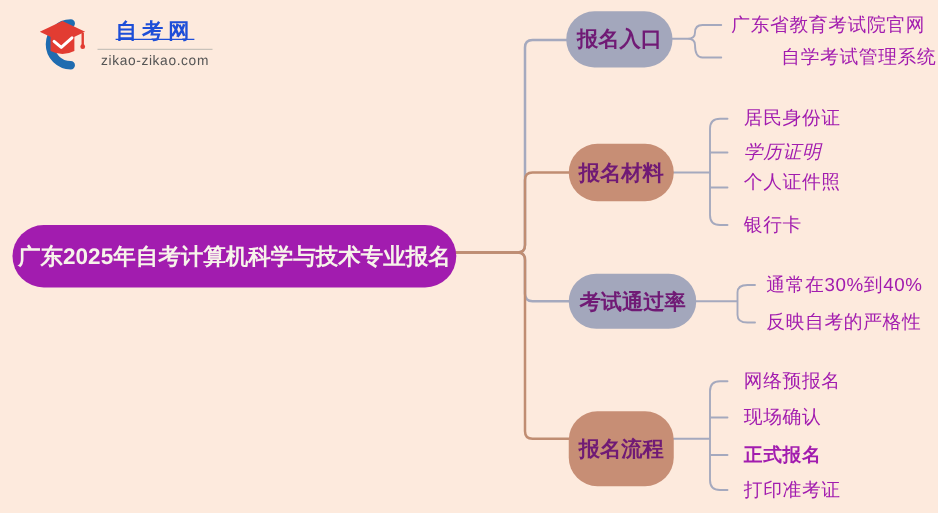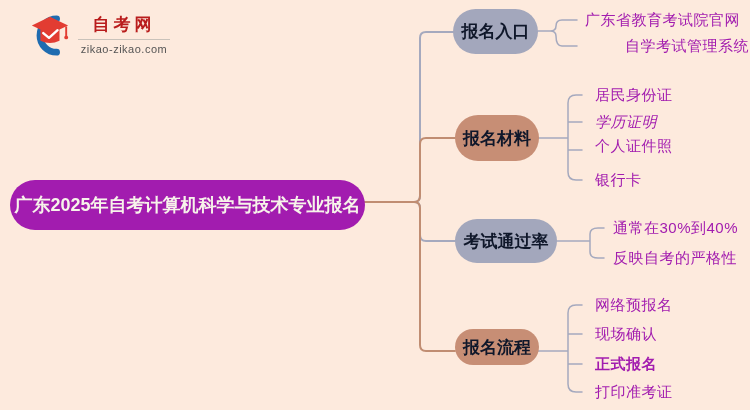--- a/index.html
+++ b/index.html
@@ -7,36 +7,36 @@
     width:750px;height:410px;position:relative;overflow:hidden;
     background:#fdeadd;
     font-family:"Liberation Sans","DejaVu Sans",sans-serif;
   }
   #connectors{position:absolute;left:0;top:0;width:750px;height:410px;z-index:0;}
 
   
   .logo{position:absolute;left:28px;top:12px;display:flex;align-items:center;z-index:2;}
   .logo-icon{width:42px;height:46px;margin-right:8px;}
   .logo-text{display:flex;flex-direction:column;align-items:center;}
-  .logo-name{font-size:17px;font-weight:bold;color:#b91c1c;letter-spacing:4px;line-height:20px;}
+  .logo-name{font-size:17px;font-weight:bold;color:#1d4ed8;letter-spacing:4px;line-height:20px;text-decoration:underline;}
   .logo-divider{width:92px;height:1px;background:#c9c2ba;margin:4px 0 3px 0;}
   .logo-url{font-size:11px;color:#555555;letter-spacing:0.5px;}
 
   
   .pill{position:absolute;display:flex;align-items:center;justify-content:center;
         white-space:nowrap;z-index:1;box-sizing:border-box;}
   .root-pill{left:10px;top:180px;width:355px;height:50px;border-radius:26px;
         background:#a21caf;color:#f7f3ea;font-size:18px;font-weight:bold;}
-  .branch-pill{font-size:17px;font-weight:bold;color:#0f172a;border-radius:23px;}
+  .branch-pill{font-size:17px;font-weight:bold;color:#701a75;border-radius:23px;}
   .pill-blue{background:#a3a7bc;}
   .pill-salmon{background:#c78e75;}
   #branch-0{left:453px;top:9px;width:85px;height:45px;}
   #branch-1{left:455px;top:115px;width:84px;height:46px;}
   #branch-2{left:455px;top:219px;width:102px;height:44px;}
-  #branch-3{left:455px;top:329px;width:84px;height:36px;}
+  #branch-3{left:455px;top:329px;width:84px;height:60px;}
 
   
   .leaf{position:absolute;transform:translateY(-50%);font-size:15px;color:#a21caf;
         white-space:nowrap;z-index:1;letter-spacing:0.5px;}
 </style>
 </head>
 <body>
 
 <svg id="connectors" viewBox="0 0 750 410" xmlns="http://www.w3.org/2000/svg">
 

